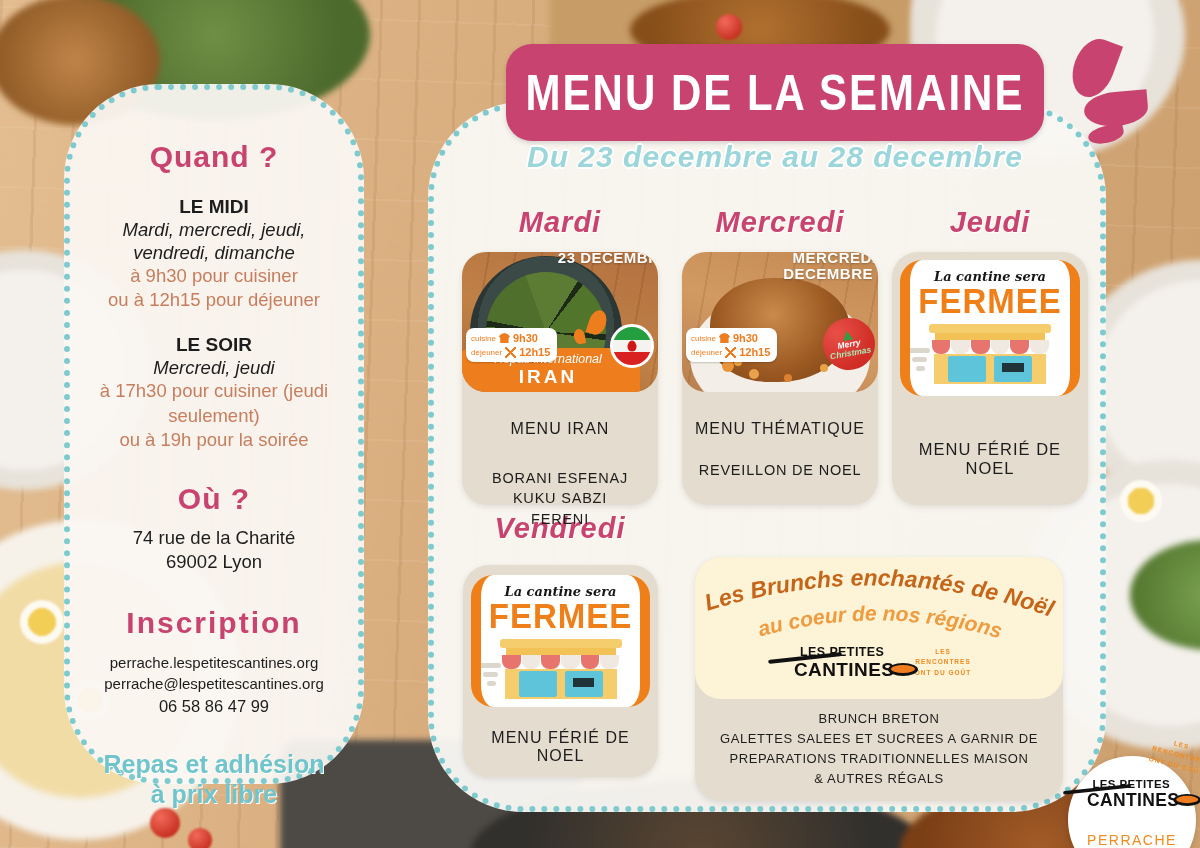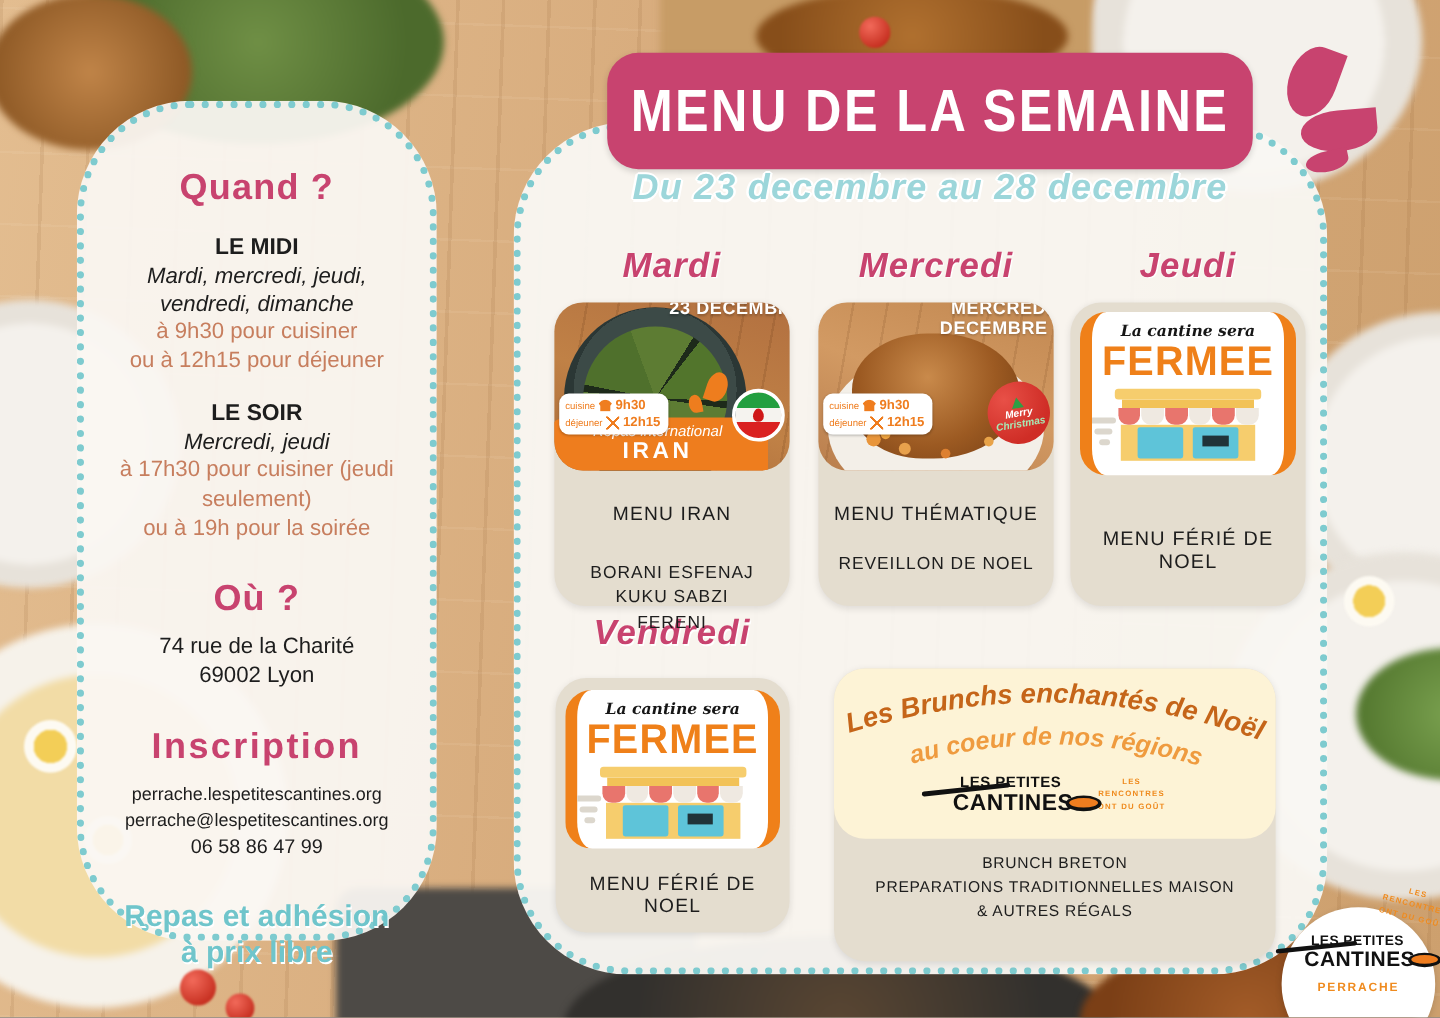--- a/index.html
+++ b/index.html
@@ -176,21 +176,21 @@
   .lpc-name2{display:block;font-size:19px;font-weight:900;letter-spacing:.4px;color:#111;padding-left:10px;}
   .spoon-handle{position:absolute;left:-16px;top:11px;width:74px;height:4px;background:#111;border-radius:2px;transform:rotate(-6deg);}
   .spoon-bowl{position:absolute;right:-16px;top:18px;width:30px;height:13px;border-radius:50%;background:#111;}
   .spoon-bowl::after{content:"";position:absolute;left:3px;top:2px;right:3px;bottom:3px;border-radius:50%;background:#ef7d1f;}
   .lpc-slogan{width:62px;font-size:6.5px;font-weight:700;color:#ef8b1f;letter-spacing:1px;text-align:center;line-height:1.6;margin-top:2px;}
 
   
   .brand-badge{position:absolute;left:1068px;top:756px;width:128px;height:128px;border-radius:50%;background:#fff;z-index:6;
     box-shadow:0 2px 6px rgba(0,0,0,.15);display:flex;flex-direction:column;align-items:center;padding-top:20px;box-sizing:border-box;}
   .brand-badge .lpc-logo{transform:scale(.92);}
-  .badge-location{font-size:10px;font-weight:700;color:#ef8b1f;letter-spacing:1.5px;margin-top:6px;}
+  .badge-location{font-size:14px;font-weight:400;color:#ef8b1f;letter-spacing:1.5px;margin-top:20px;}
   .badge-slogan{position:absolute;left:1146px;top:740px;width:66px;z-index:7;transform:rotate(14deg);
     font-size:6.5px;font-weight:700;color:#ef8b1f;letter-spacing:1px;text-align:center;line-height:1.6;}
 </style>
 </head>
 <body>
 
 <div class="poster">
 
   <div class="bg">
     <div class="wood"></div>
@@ -405,20 +405,21 @@
             <span class="lpc-name2">CANTINES</span>
             <span class="spoon-handle"></span>
             <span class="spoon-bowl"></span>
           </div>
           <div class="lpc-slogan">LES RENCONTRES ONT DU GOÛT</div>
         </div>
       </div>
       <div class="menu-block mb-dimanche">
         <div class="menu-items">
           <div>BRUNCH BRETON</div>
+          <div>GALETTES SALEES ET SUCREES A GARNIR DE</div>
           <div>PREPARATIONS TRADITIONNELLES MAISON</div>
           <div>&amp; AUTRES RÉGALS</div>
         </div>
       </div>
     </section>
   </main>
 
   <div class="brand-badge">
     <div class="lpc-logo">
       <span class="lpc-name1">LES PETITES</span>

